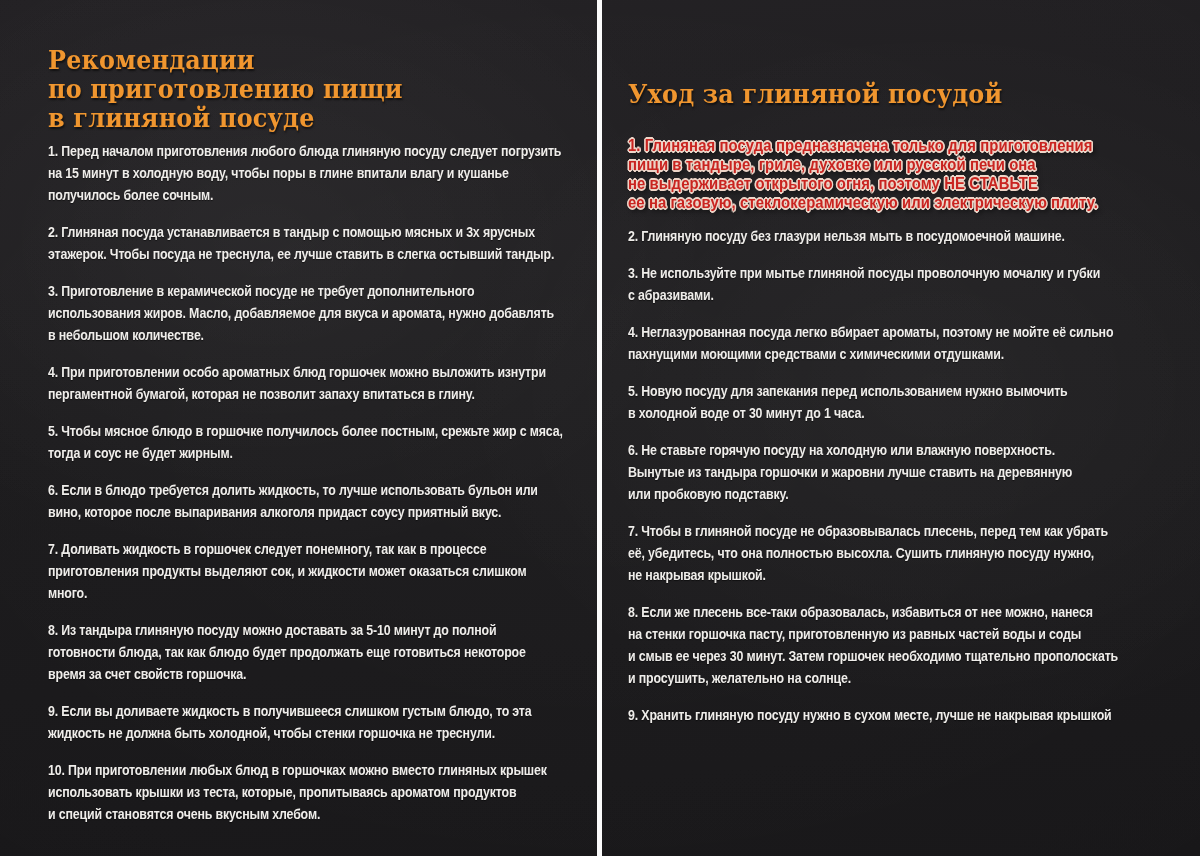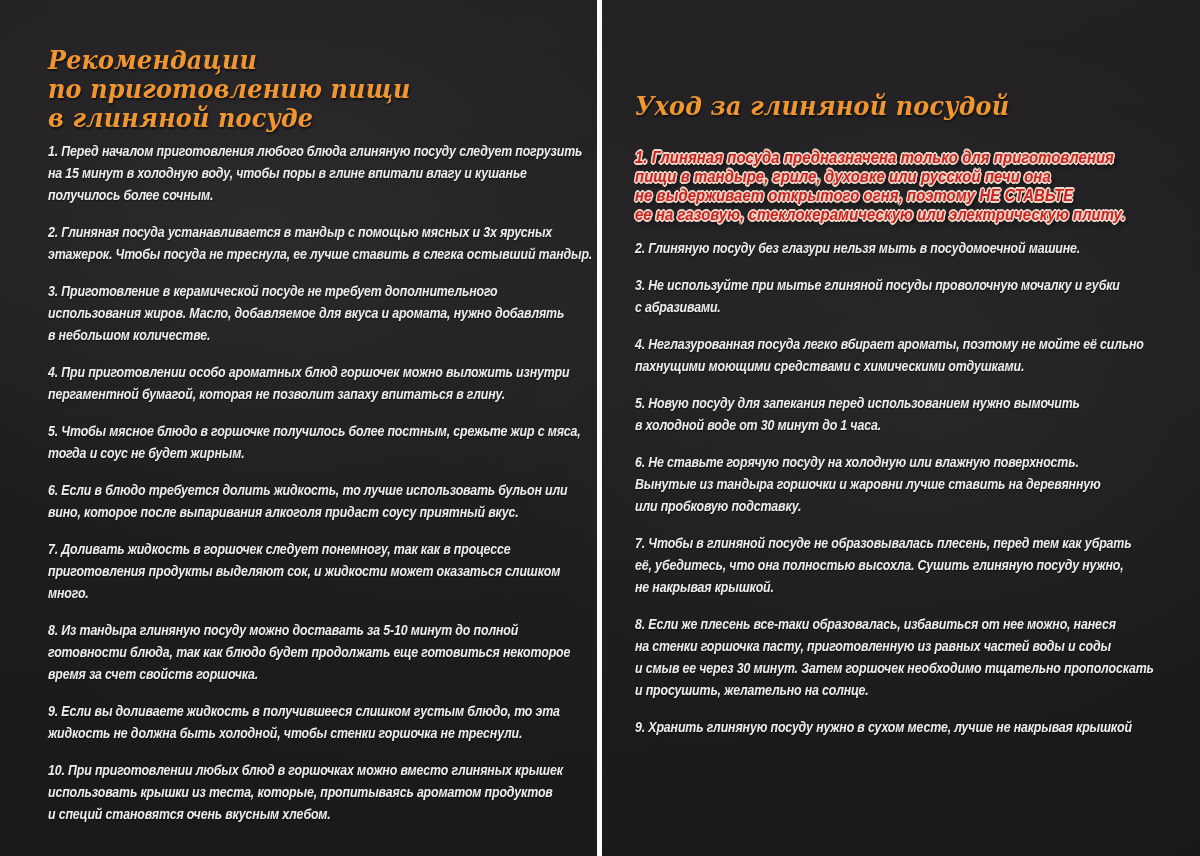--- a/index.html
+++ b/index.html
@@ -8,35 +8,34 @@
   .poster {
     position: relative;
     width: 1200px;
     height: 856px;
     background:
       radial-gradient(ellipse 700px 500px at 22% 28%, rgba(255,255,255,0.045), transparent 65%),
       radial-gradient(ellipse 750px 560px at 78% 45%, rgba(255,255,255,0.04), transparent 65%),
       radial-gradient(ellipse 1400px 900px at 50% 50%, rgba(255,255,255,0.02), transparent 70%),
       linear-gradient(175deg, #232124 0%, #1c1b1d 45%, #181719 100%);
     font-family: "Liberation Sans", sans-serif;
-    font-style: italic;
   }
 
   .divider {
     position: absolute;
     left: 597px;
     top: 0;
     width: 5px;
     height: 856px;
     background: #fbfbfb;
   }
 
   .page { position: absolute; }
   .page-left  { left: 48px;  top: 46px; width: 545px; }
-  .page-right { left: 628px; top: 92px; width: 560px; margin-left: 7px; }
+  .page-right { left: 628px; top: 80px; width: 560px; }
 
   .title {
     margin: 0 0 7px 0;
     font-family: "DejaVu Serif", serif;
     font-weight: 700;
     font-size: 26px;
     line-height: 29px;
     letter-spacing: 0.2px;
     color: var(--heading-orange, #f0962f);
     white-space: pre;

